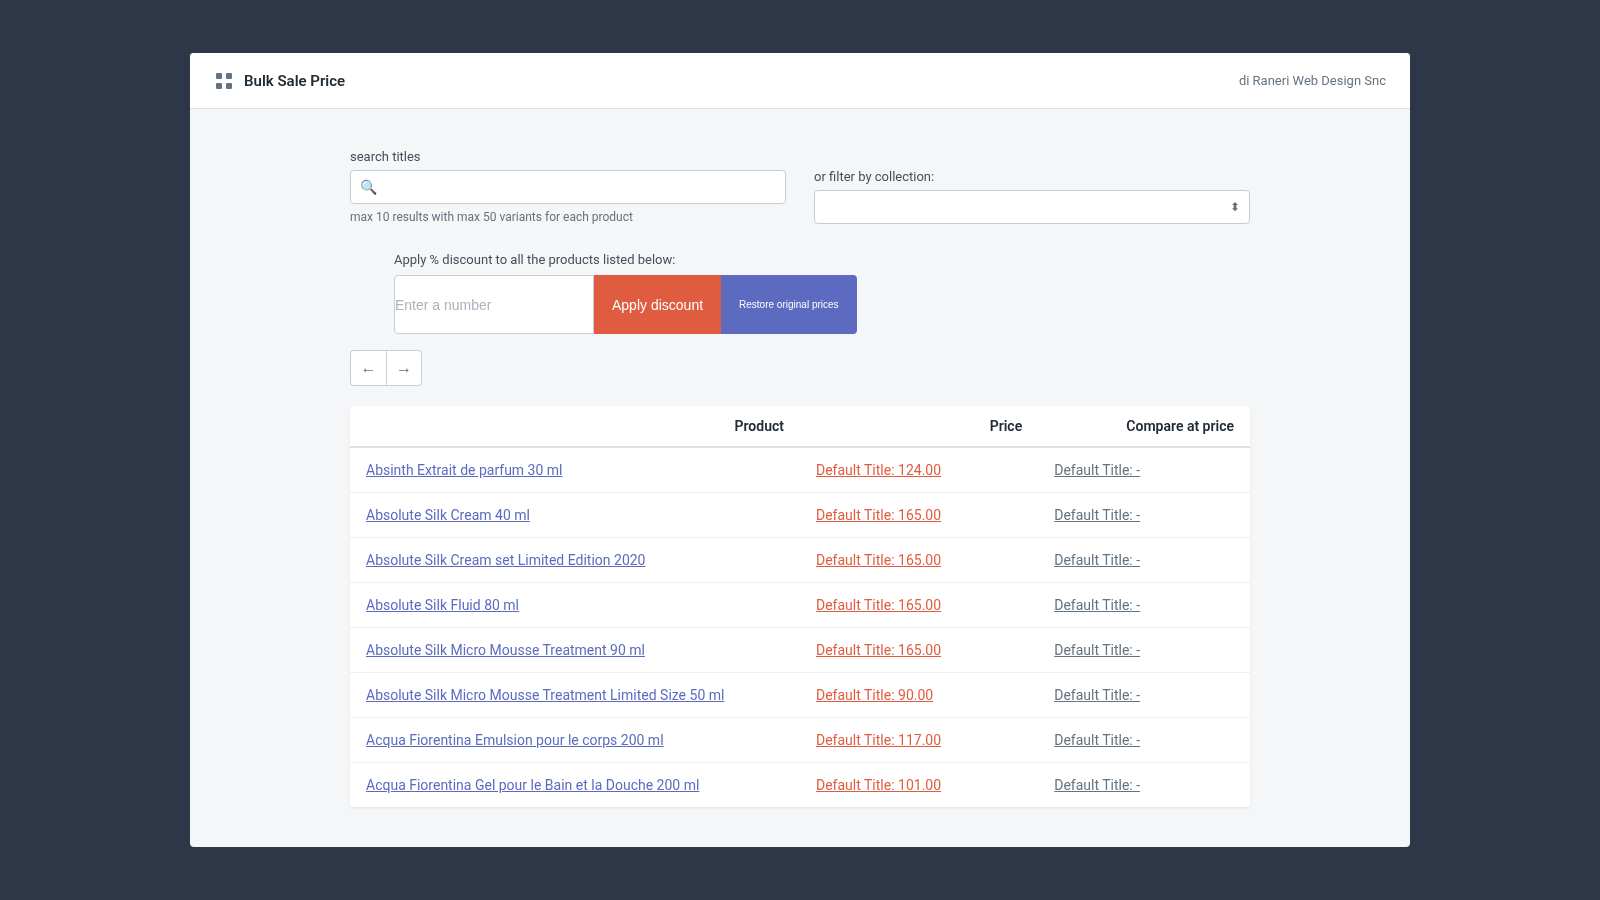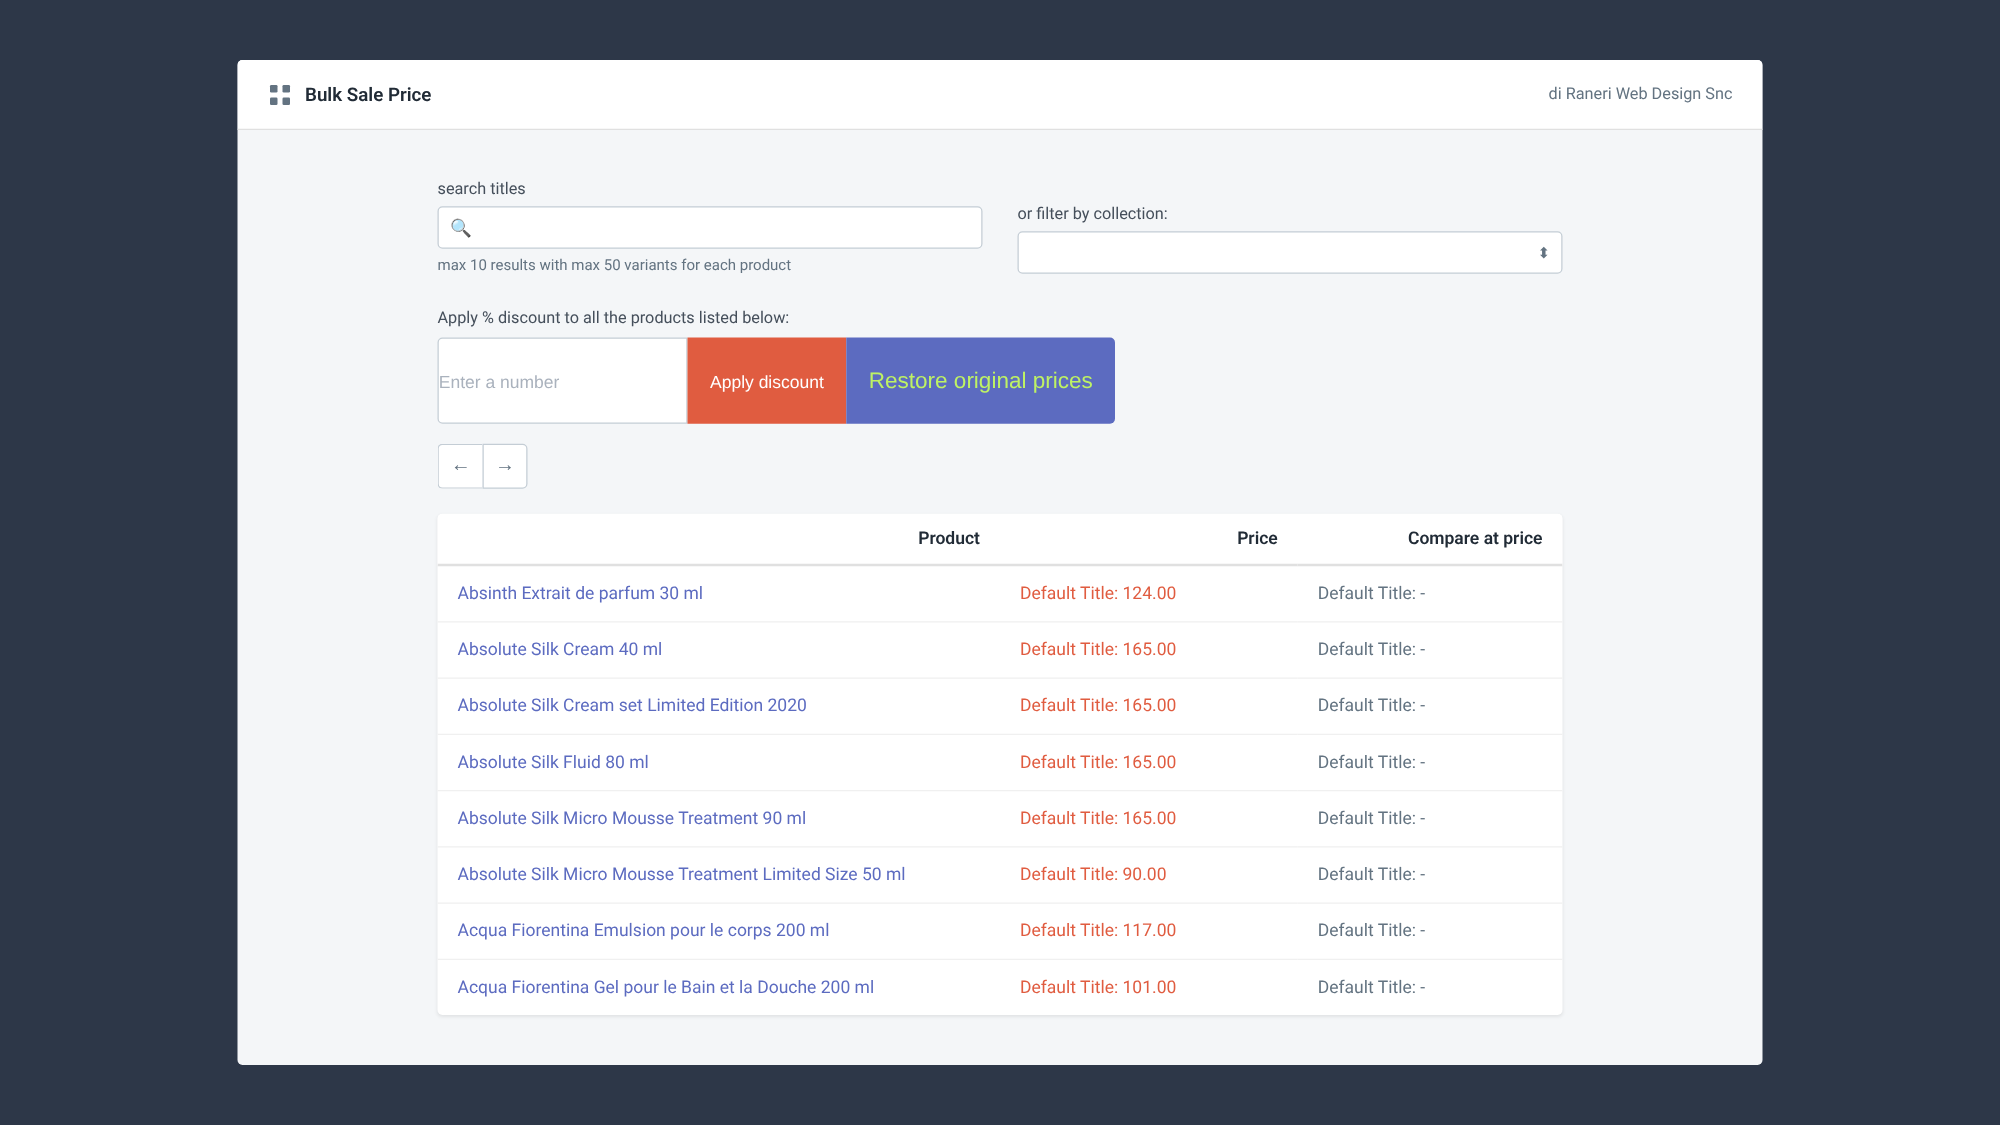--- a/index.html
+++ b/index.html
@@ -119,20 +119,21 @@
       font-size: 12px;
     }
     .hint-text {
       font-size: 12px;
       color: #637381;
       margin-top: 6px;
     }
     .discount-section {
       margin-top: 28px;
       margin-bottom: 16px;
+      margin-left: 44px;
     }
     .discount-label {
       font-size: 13px;
       color: #454f5b;
       margin-bottom: 8px;
     }
     .discount-row {
       display: flex;
       gap: 0;
     }
@@ -156,23 +157,23 @@
       border: none;
       font-size: 14px;
       font-weight: 500;
       cursor: pointer;
       border-radius: 0;
       white-space: nowrap;
     }
     .btn-restore {
       padding: 24px 18px;
       background: #5c6bc0;
-      color: #bef264;
+      color: #ffffff;
       border: none;
-      font-size: 18px;
+      font-size: 10px;
       font-weight: 500;
       cursor: pointer;
       border-radius: 0 4px 4px 0;
       white-space: nowrap;
     }
     .nav-row {
       display: flex;
       gap: 0;
       margin-bottom: 20px;
     }
@@ -214,20 +215,21 @@
       color: #212b36;
       background: #fff;
     }
     .products-table th:first-child {
       width: 50%;
     }
     .products-table td {
       padding: 14px 16px;
       font-size: 14px;
       border-bottom: 1px solid #f0f0f0;
+      text-decoration: underline;
     }
     .products-table tbody tr:last-child td {
       border-bottom: none;
     }
     .product-name {
       color: #5c6bc0;
       font-size: 14px;
     }
     .price-cell {
       color: #e05c40;

